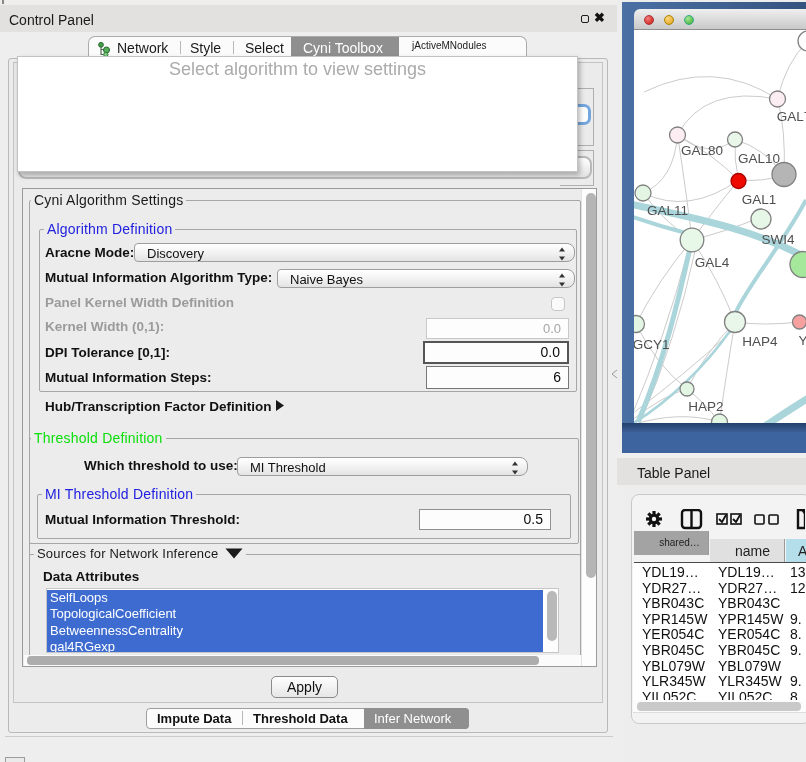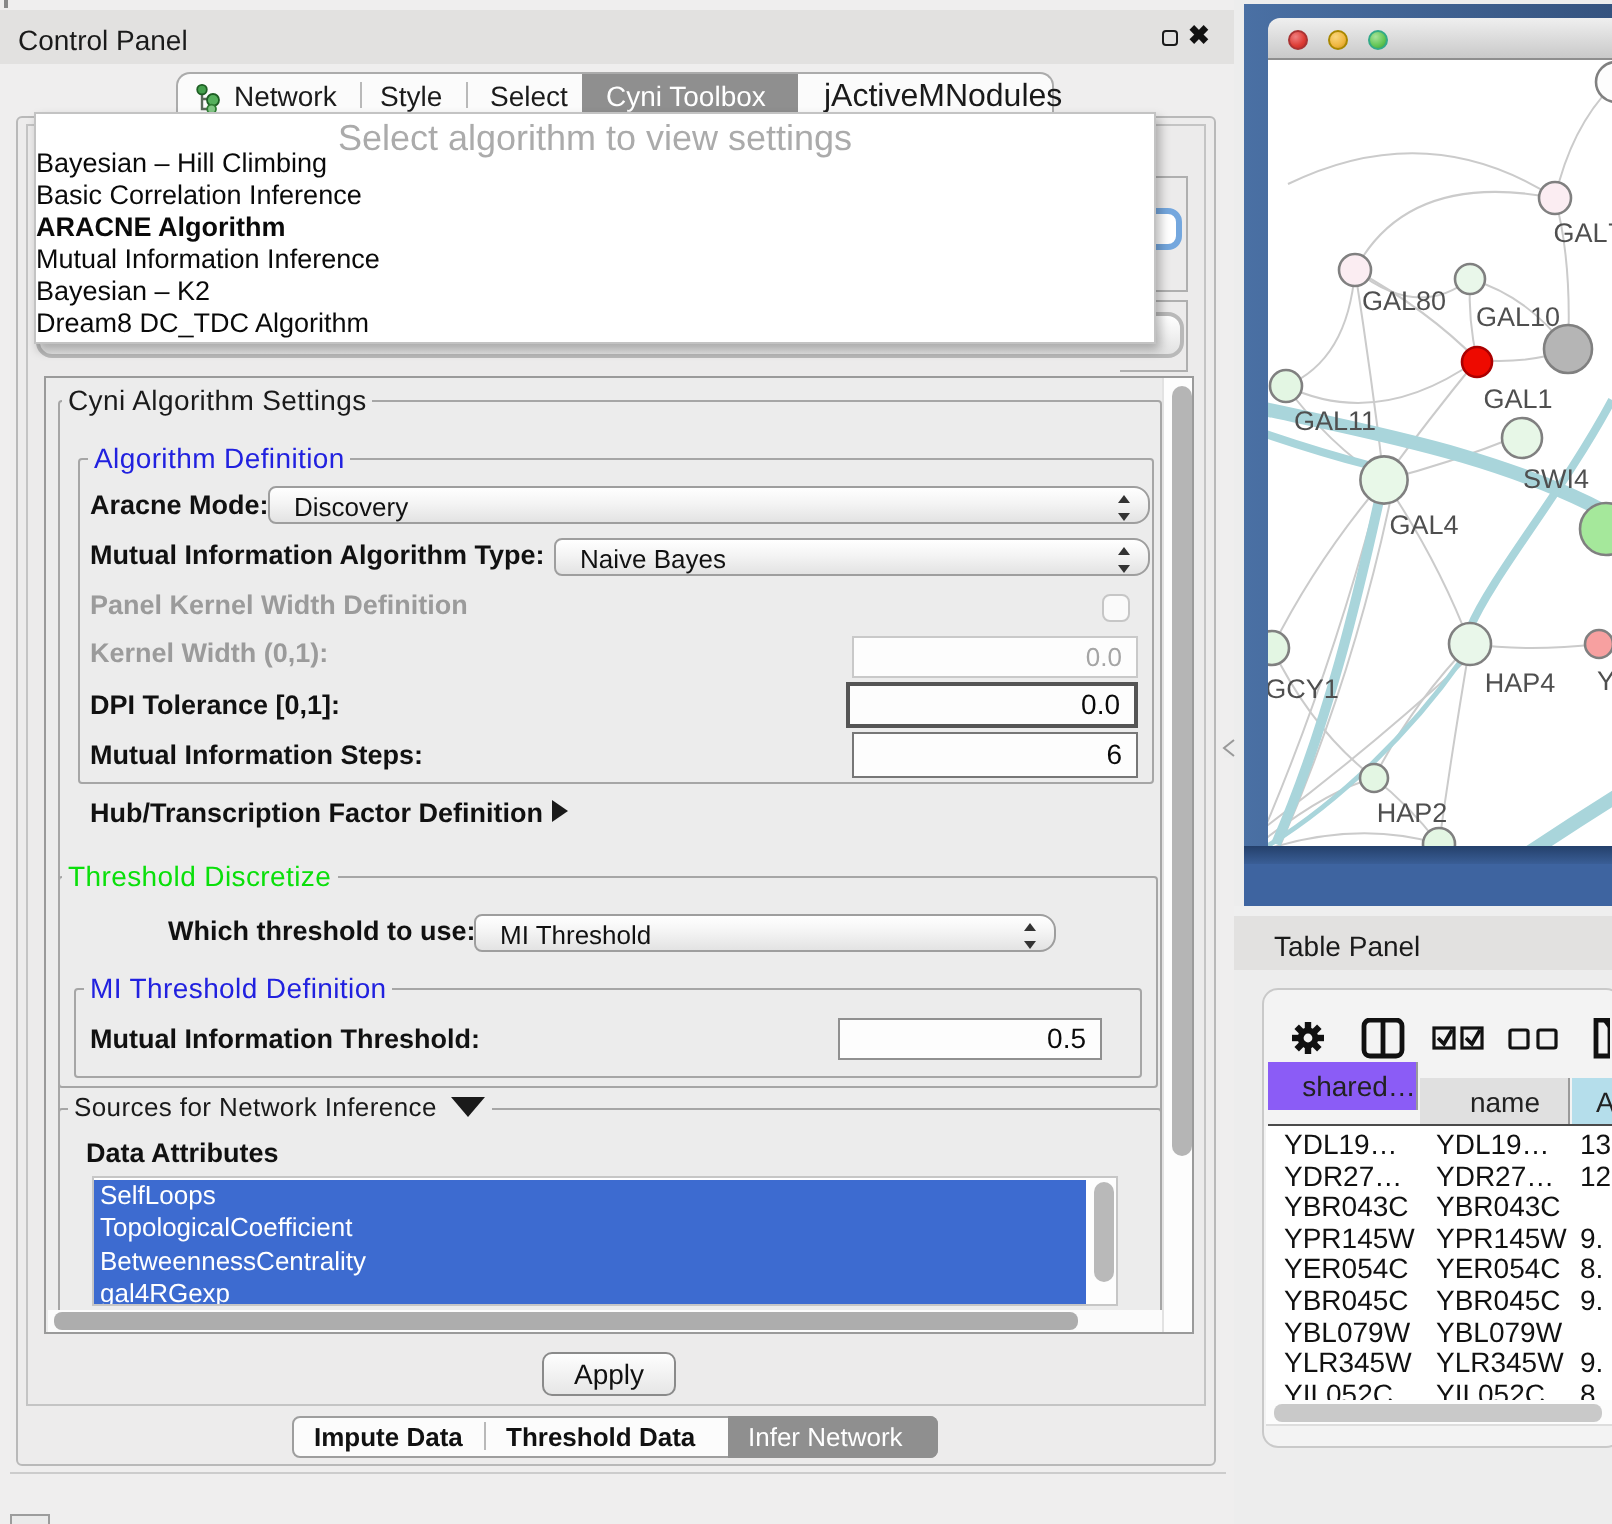--- a/index.html
+++ b/index.html
@@ -36,21 +36,21 @@
   <circle cx="4" cy="5.8" r="2.4" fill="#44A04C" stroke="#1E5E24" stroke-width="0.9"></circle>
   <circle cx="9.5" cy="11" r="3" fill="#55B05C" stroke="#1E5E24" stroke-width="0.9"></circle>
   <circle cx="8.8" cy="15.5" r="2.2" fill="#82C785" stroke="#2E7D32" stroke-width="0.9"></circle>
 </svg>
 <div class="abs" style="left:117px;top:40px;font-size:14px;color:#1A1A1A;">Network</div>
 <div class="abs" style="left:180px;top:41px;width:1px;height:13px;background:#B9B9B9;"></div>
 <div class="abs" style="left:190px;top:40px;font-size:14px;color:#1A1A1A;">Style</div>
 <div class="abs" style="left:233px;top:41px;width:1px;height:13px;background:#B9B9B9;"></div>
 <div class="abs" style="left:245px;top:40px;font-size:14px;color:#1A1A1A;">Select</div>
 <div class="abs" style="left:303px;top:40px;font-size:14px;color:#FFF;">Cyni Toolbox</div>
-<div class="abs" style="left:412px;top:40px;font-size:16px;color:#1A1A1A;">jActiveMNodules</div>
+<div class="abs" style="left:412px;top:40px;font-size:10px;color:#1A1A1A;">jActiveMNodules</div>
 
 <div class="abs" style="left:8px;top:58px;width:600px;height:675px;border:1px solid #B9B9B9;border-radius:3px;background:#EDECEC;"></div>
 <div class="abs" style="left:13px;top:62px;width:590px;height:641px;border:1px solid #C4C4C4;background:#ECEBEB;"></div>
 
 <div class="abs" style="left:560px;top:88px;width:34px;height:58px;border:1px solid #AFAFAF;border-left:none;"></div>
 <div class="abs" style="left:520px;top:104px;width:71px;height:21px;border:3px solid #74A7DE;border-radius:7px;background:#FFF;"></div>
 <div class="abs" style="left:560px;top:150px;width:34px;height:36px;border:1px solid #AFAFAF;border-left:none;"></div>
 <div class="abs" style="left:18px;top:156px;width:574px;height:23px;border:2px solid #B9B9B9;border-radius:8px;background:linear-gradient(#FFF,#E2E2E2);"></div>
 
 <div class="abs" style="left:22px;top:188px;width:575px;height:479px;border:1px solid #9A9A9A;background:#ECECEC;overflow:hidden;">
@@ -86,21 +86,21 @@
   <div class="field" style="left:400px;top:152px;width:146px;height:23px;border:2px solid #555;color:#0A0A0A;font-size:14px;line-height:19px;padding:0 7px 0 0;">0.0</div>
   <div class="lbl" style="position:absolute;left:22px;top:181px;">Mutual Information Steps:</div>
   <div class="field" style="left:403px;top:177px;width:143px;height:23px;border:1.5px solid #777;color:#0A0A0A;font-size:14px;line-height:20px;padding:0 7px 0 0;">6</div>
 
   <div class="lbl" style="position:absolute;left:22px;top:210px;">Hub/Transcription Factor Definition</div>
   <svg class="abs" style="left:252px;top:210px;" width="10" height="13" viewBox="0 0 10 13">
         <path d="M1 1 L9 6.5 L1 12 Z" fill="#1A1A1A"></path>
       </svg>
 
   <div class="group" style="left:6px;top:249px;width:550px;height:106px;">
-    <div class="gtitle" style="left:1px;color:#0ADF0A;">Threshold Discretize</div>
+    <div class="gtitle" style="left:1px;color:#0ADF0A;">Threshold Definition</div>
   </div>
   <div class="lbl" style="position:absolute;left:61px;top:269px;">Which threshold to use:</div>
   <div class="combo" style="left:214px;top:268px;width:291px;height:19px;">
     <span class="ctext">MI Threshold</span>
     <svg class="arrows" width="8" height="16" viewBox="0 0 8 16">
           <path d="M4 1.5 L7 5.5 L1 5.5 Z" fill="#333"></path>
           <path d="M4 14.5 L7 10.5 L1 10.5 Z" fill="#333"></path>
         </svg>
   </div>
   <div class="group" style="left:14px;top:305px;width:534px;height:45px;">
@@ -137,28 +137,20 @@
 <div class="abs" style="left:157px;top:711px;font-size:13px;font-weight:bold;color:#111;">Impute Data</div>
 <div class="abs" style="left:242px;top:711px;width:1px;height:14px;background:#B9B9B9;"></div>
 <div class="abs" style="left:253px;top:711px;font-size:13px;font-weight:bold;color:#111;">Threshold Data</div>
 <div class="abs" style="left:374px;top:711px;font-size:13px;font-weight:normal;color:#FFF;">Infer Network</div>
 
 <div class="abs" style="left:5px;top:736px;width:608px;height:1px;background:#CCC;"></div>
 <div class="abs" style="left:5px;top:757px;width:20px;height:10px;border:1.5px solid #9C9C9C;background:#EAEAEA;"></div>
 
 <div class="abs" style="left:17px;top:56px;width:561px;height:116px;background:#FFF;border:1px solid #C3C3C3;box-shadow:2px 3px 5px rgba(0,0,0,0.28);"></div>
 <div class="abs" style="left:17px;top:59px;width:561px;text-align:center;font-size:18px;color:#ABABAB;">Select algorithm to view settings</div>
-<div class="abs" style="left:18px;top:73.5px;font-size:13.5px;color:#0A0A0A;line-height:16.1px;">
-Bayesian – Hill Climbing<br>
-Basic Correlation Inference<br>
-<span class="bold">ARACNE Algorithm</span><br>
-Mutual Information Inference<br>
-Bayesian – K2<br>
-Dream8 DC_TDC Algorithm
-</div>
 
 <div class="abs" style="left:617px;top:0;width:189px;height:762px;background:#EDEDED;"></div>
 <div class="abs" style="left:612px;top:370px;width:5px;height:9px;background:#EDEDED;"></div>
 <svg class="abs" style="left:611px;top:369px;" width="7" height="10" viewBox="0 0 7 10">
       <path d="M6 1 L1 5 L6 9" fill="none" stroke="#999" stroke-width="1"></path>
     </svg>
 
 <div class="abs" style="left:622px;top:2px;width:184px;height:451px;background:linear-gradient(90deg,#4A70A4,#35537F);"></div>
 
 <div class="abs" style="left:634px;top:9px;width:172px;height:21px;background:linear-gradient(#EFEFEF,#C9C9C9);border-radius:6px 0 0 0;border-bottom:1px solid #8E8E8E;"></div>
@@ -275,21 +267,21 @@
 
   <g stroke="#111" fill="none" stroke-width="1.6">
     <rect x="110" y="6" width="9" height="9" rx="1"></rect>
     <rect x="124" y="6" width="9" height="9" rx="1"></rect>
   </g>
 
   <path d="M153 1 L160 1 L160 19 L153 19 Z M153 1" fill="none" stroke="#111" stroke-width="2.4"></path>
   <path d="M157 1 L160 5" stroke="#111" stroke-width="1.6" fill="none"></path>
 </svg>
 
-<div class="abs" style="left:634px;top:531px;width:75px;height:24px;background:#8b5cf6;border-right:1px solid #9A9A9A;text-align:center;font-size:14px;color:#222;line-height:24px;padding-left:17px;">shared…</div>
+<div class="abs" style="left:634px;top:531px;width:75px;height:24px;background:#a3a3a3;border-right:1px solid #9A9A9A;text-align:center;font-size:10px;color:#222;line-height:24px;padding-left:17px;">shared…</div>
 <div class="abs" style="left:710px;top:539px;width:75px;height:24px;background:#E0E0E0;border-right:1px solid #9A9A9A;text-align:center;font-size:14px;color:#222;line-height:24px;padding-left:11px;">name</div>
 <div class="abs" style="left:786px;top:539px;width:20px;height:24px;background:#B5DEEB;font-size:14px;color:#222;line-height:24px;padding-left:12px;overflow:hidden;">A</div>
 <div class="abs" style="left:634px;top:562px;width:172px;height:1px;background:#4A4A4A;"></div>
 
 <div class="abs" style="left:633px;top:563px;width:173px;height:137px;background:#FFF;overflow:hidden;">
   <div style="position:absolute;left:9px;top:2px;font-size:14px;color:#111;line-height:15.6px;">YDL19…<br>YDR27…<br>YBR043C<br>YPR145W<br>YER054C<br>YBR045C<br>YBL079W<br>YLR345W<br>YIL052C</div>
   <div style="position:absolute;left:85px;top:2px;font-size:14px;color:#111;line-height:15.6px;">YDL19…<br>YDR27…<br>YBR043C<br>YPR145W<br>YER054C<br>YBR045C<br>YBL079W<br>YLR345W<br>YIL052C</div>
   <div style="position:absolute;left:157px;top:2px;font-size:14px;color:#111;line-height:15.6px;">13<br>12<br>&nbsp;<br>9.<br>8.<br>9.<br>&nbsp;<br>9.<br>8.</div>
 </div>
 

